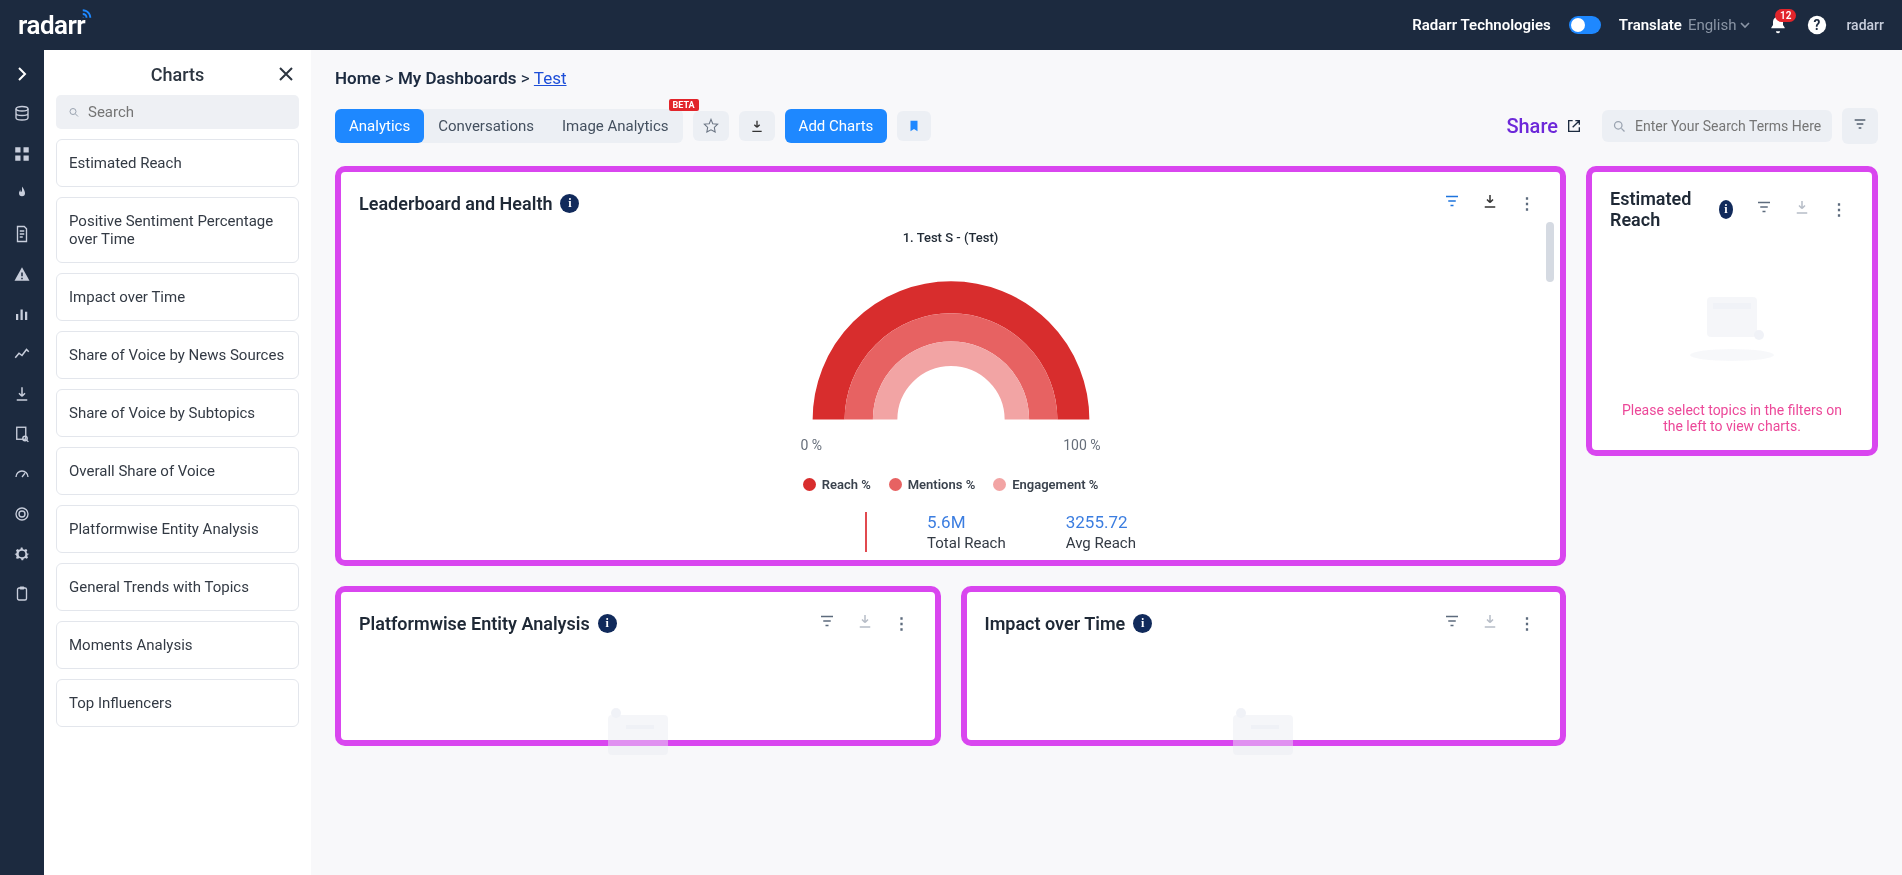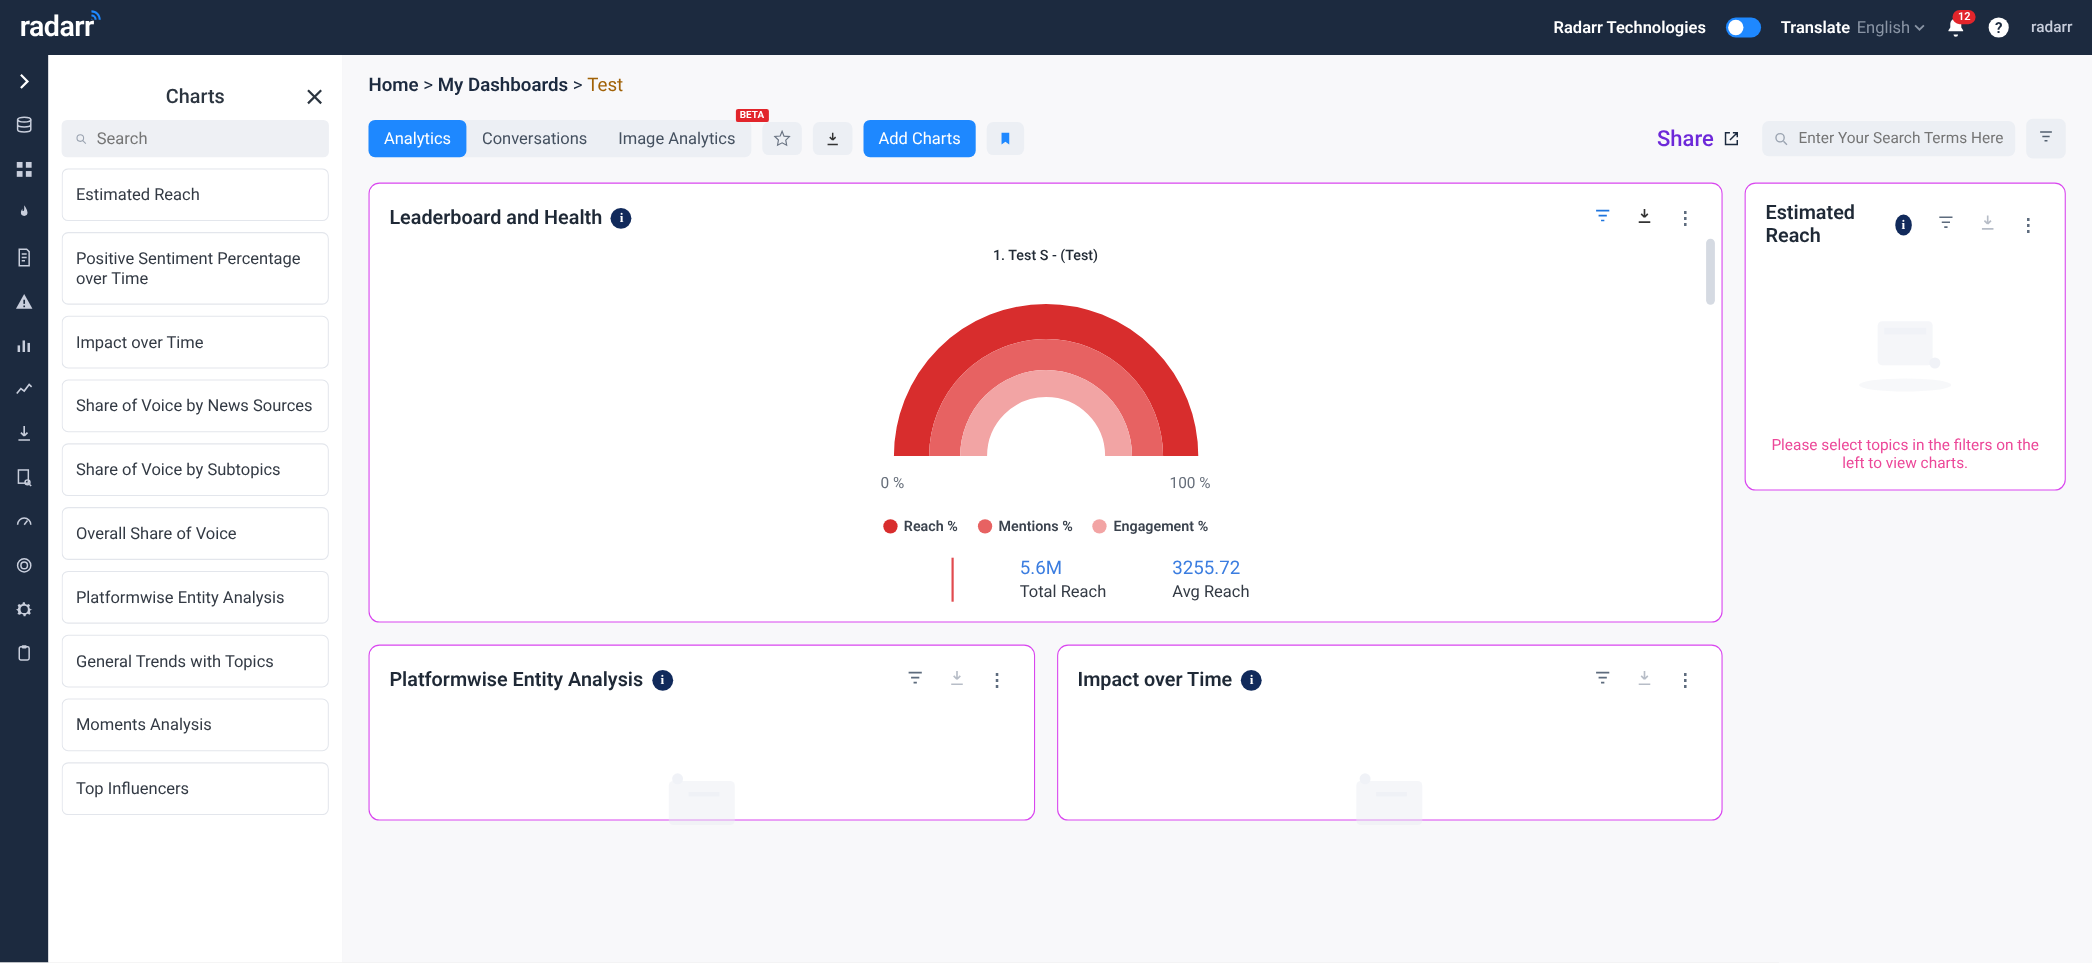--- a/index.html
+++ b/index.html
@@ -21,54 +21,54 @@
 
 
 .shell { display: flex; height: calc(100% - 50px); }
 
 
 .rail { width: 44px; background: #1c2a3f; display: flex; flex-direction: column; align-items: center; padding-top: 12px; gap: 16px; }
 .rail .icn { width: 24px; height: 24px; display: flex; align-items: center; justify-content: center; color: #c8cedc; cursor: pointer; }
 .rail .expand { color: #fff; }
 
 
-.charts-panel { width: 267px; background: #fff; position: relative; padding: 28px 12px; display: flex; flex-direction: column; gap: 10px; }
+.charts-panel { width: 267px; background: #fff; position: relative; padding: 14px 12px; display: flex; flex-direction: column; gap: 10px; }
 .charts-panel .hdr { display: flex; align-items: center; justify-content: center; position: relative; }
 .charts-panel .hdr h2 { font-size: 18px; font-weight: 500; color: #2c3540; }
 .charts-panel .close { position: absolute; right: 4px; top: 0; font-size: 20px; cursor: pointer; color: #2c3540; }
 .search-box { background: #eef0f4; border-radius: 5px; padding: 8px 12px; display: flex; align-items: center; gap: 8px; }
 .search-box input { border: none; background: transparent; outline: none; font-size: 15px; color: #8b5cf6; flex: 1; }
 .chart-list { display: flex; flex-direction: column; gap: 10px; overflow-y: auto; }
 .chart-item { border: 1px solid #e3e6ec; border-radius: 6px; padding: 14px 12px; font-size: 15px; color: #333a44; cursor: pointer; }
 
 
 .main { flex: 1; background: #f8f8fa; padding: 18px 24px 0 24px; overflow-y: auto; min-width: 0; }
 .breadcrumb { font-size: 17px; color: #1c2a3f; margin-bottom: 20px; font-weight: 600; }
 .breadcrumb span.sep { font-weight: 400; }
-.breadcrumb span.current { font-weight: 400; color: #a16207; }
+.breadcrumb span.current { font-weight: 400; color: #1d4ed8; text-decoration: underline; }
 
 .toolbar { display: flex; align-items: center; gap: 10px; margin-bottom: 22px; }
 .seg { display: flex; background: #eceff4; border-radius: 6px; }
 .seg .tab { padding: 8px 14px; font-size: 15px; color: #44505f; cursor: pointer; position: relative; }
 .seg .tab.active { background: #1e88ff; color: #fff; border-radius: 6px; }
 .beta-badge { position: absolute; top: -10px; right: -16px; background: #e2252b; color: #fff; font-size: 9px; padding: 1px 4px; border-radius: 2px; font-weight: 700; }
 .pill-btn { background: #eceff4; padding: 7px 10px; border-radius: 6px; display: flex; align-items: center; justify-content: center; cursor: pointer; color: #555; }
 .add-charts { background: #1e88ff; color: #fff; padding: 8px 14px; border-radius: 6px; font-size: 15px; cursor: pointer; border: none; }
 .toolbar-spacer { flex: 1; }
 .share { font-size: 20px; color: #6d28d9; font-weight: 500; display: flex; align-items: center; gap: 8px; margin-right: 10px; }
 .search-terms { background: #eceff4; border-radius: 6px; display: flex; align-items: center; padding: 8px 10px; width: 230px; gap: 8px; }
 .search-terms input { border: none; background: transparent; outline: none; font-size: 14px; color: #7a8391; flex: 1; }
 .filter-btn { background: #eceff4; padding: 8px 10px; border-radius: 6px; color: #53606f; cursor: pointer; }
 
 
 .cards { display: flex; gap: 20px; align-items: flex-start; }
 .left-col { flex: 1; min-width: 0; display: flex; flex-direction: column; gap: 20px; }
 .right-col { width: 292px; }
 
-.card { background: #fff; border: 1px solid #d946ef; border-radius: 10px; padding: 16px 18px; }
+.card { background: #fff; border: 6px solid #d946ef; border-radius: 10px; padding: 16px 18px; }
 .card-hdr { display: flex; align-items: center; gap: 8px; margin-bottom: 12px; }
 .card-hdr h3 { font-size: 18px; font-weight: 600; color: #1f2936; }
 .info-dot { width: 19px; height: 19px; background: #112a5b; border-radius: 50%; color: #fff; display: flex; align-items: center; justify-content: center; font-size: 12px; font-weight: 700; font-family: Georgia, serif; }
 .card-hdr-spacer { flex: 1; }
 .card-act { color: #5d6b7d; padding: 4px 6px; cursor: pointer; }
 .card-act.blue { color: #1e74dd; }
 .card-act.grey { color: #b7bdc7; }
 
 
 .leaderboard .scroll-fake { position: absolute; right: 6px; top: 50px; width: 8px; height: 60px; background: #d5dae2; border-radius: 4px; }

